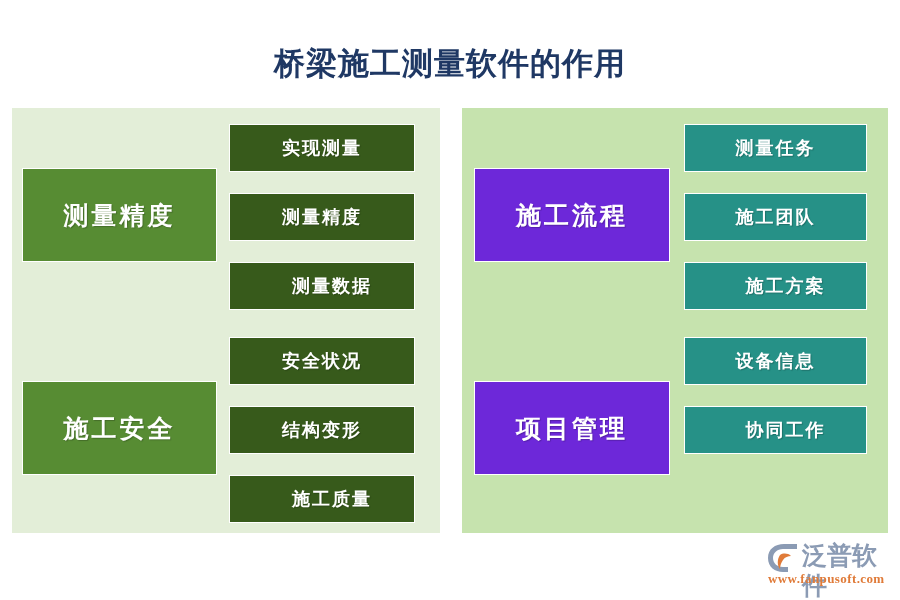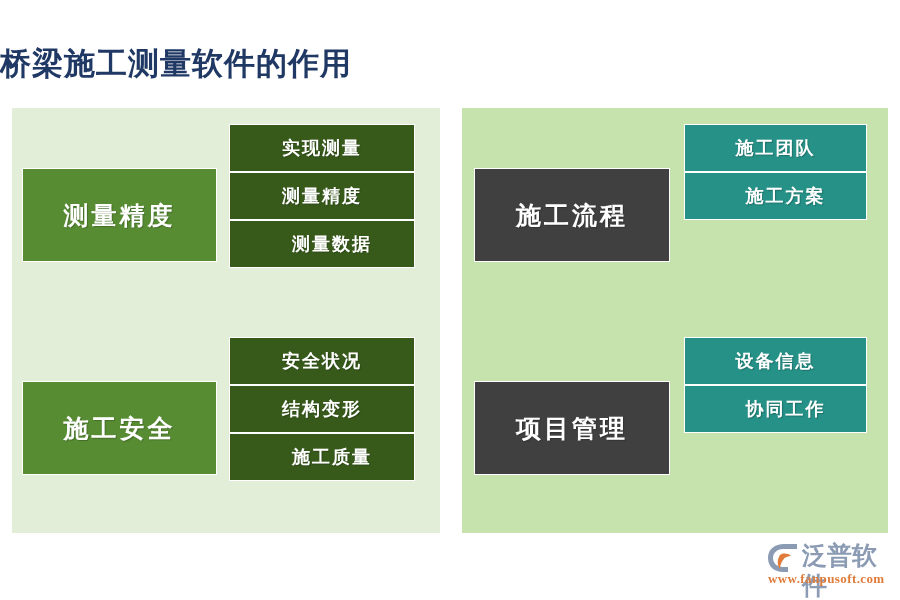--- a/index.html
+++ b/index.html
@@ -13,21 +13,21 @@
     font-family: "Liberation Serif", "DejaVu Serif", serif;
     overflow: hidden;
     position: relative;
   }
 
   #page-title {
     position: absolute;
     left: 0;
     top: 44px;
     width: 900px;
-    text-align: left;
+    text-align: center;
     font-size: 31px;
     font-weight: bold;
     color: #1f3864;
     letter-spacing: 1px;
     line-height: 40px;
   }
 
   .panel {
     position: absolute;
     top: 108px;
@@ -65,32 +65,33 @@
     justify-content: center;
     color: #ffffff;
     font-size: 25px;
     font-weight: bold;
     letter-spacing: 3px;
     border: 1px solid #ffffff;
     box-sizing: border-box;
     text-shadow: 1px 1px 1px rgba(0,0,0,0.22);
   }
   #panel-left .main-box { background: #578c33; }
-  #panel-right .main-box { background: #404040; left: 12px; width: 196px; }
+  #panel-right .main-box { background: #6d28d9; left: 12px; width: 196px; }
 
   .sub-list {
     position: absolute;
     top: 16px;
     left: 217px;
     width: 186px;
   }
   #panel-right .sub-list { left: 222px; width: 183px; }
 
   .sub-box {
     height: 48px;
+    margin-bottom: 21px;
     display: flex;
     align-items: center;
     justify-content: center;
     color: #ffffff;
     font-size: 18px;
     font-weight: bold;
     letter-spacing: 2px;
     border: 1px solid #ffffff;
     box-sizing: border-box;
     text-shadow: 1px 1px 1px rgba(0,0,0,0.22);
@@ -160,20 +161,21 @@
     </div>
   </div>
 
 </div>
 
 <div class="panel" id="panel-right">
 
   <div class="group group-top">
     <div class="main-box">施工流程</div>
     <div class="sub-list">
+      <div class="sub-box">测量任务</div>
       <div class="sub-box">施工团队</div>
       <div class="sub-box">施工方案</div>
     </div>
   </div>
 
   <div class="group group-bottom">
     <div class="main-box">项目管理</div>
     <div class="sub-list">
       <div class="sub-box">设备信息</div>
       <div class="sub-box">协同工作</div>

